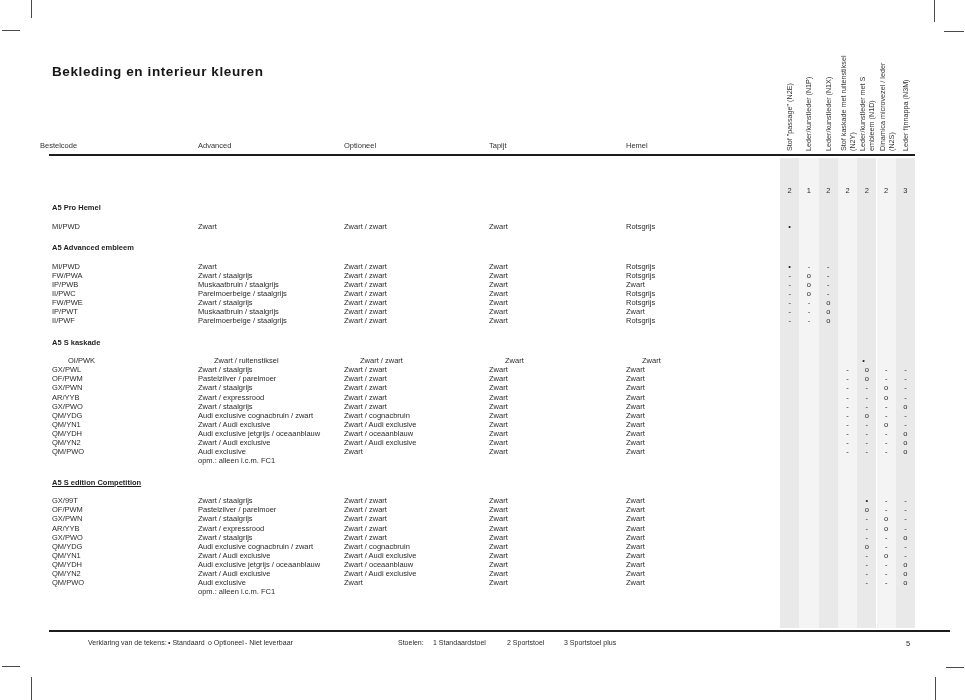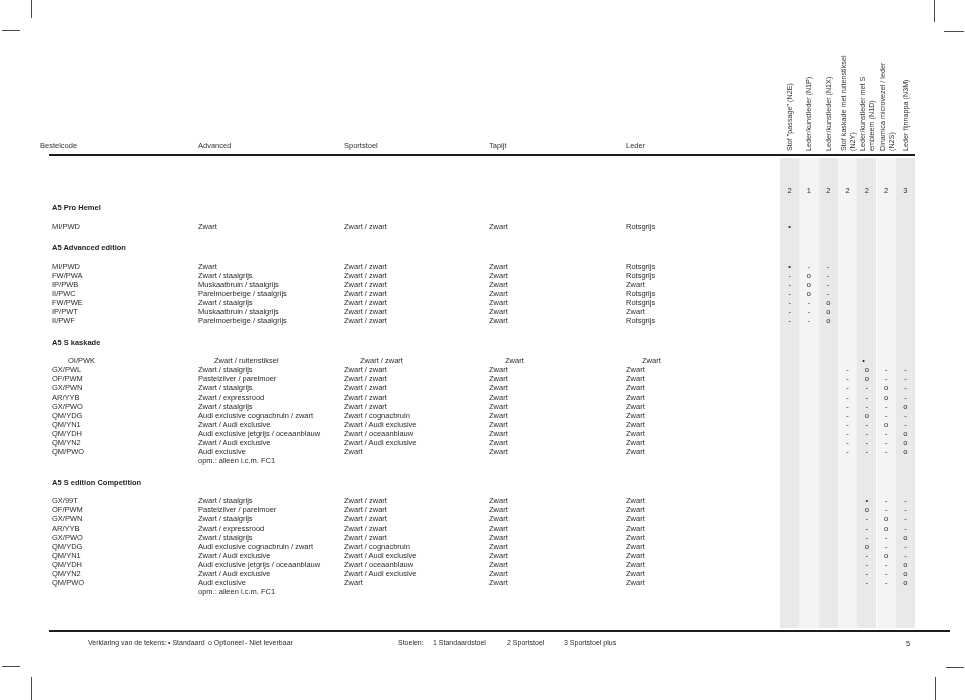--- a/index.html
+++ b/index.html
@@ -29,20 +29,21 @@
 
   <div class="crop" style="left:31px;top:0;width:1px;height:18px;"></div>
   <div class="crop" style="left:2px;top:30px;width:18px;height:1px;"></div>
   <div class="crop" style="left:934px;top:0;width:1px;height:22px;"></div>
   <div class="crop" style="left:944px;top:31px;width:20px;height:1px;"></div>
   <div class="crop" style="left:2px;top:666px;width:18px;height:1px;"></div>
   <div class="crop" style="left:31px;top:677px;width:1px;height:23px;"></div>
   <div class="crop" style="left:946px;top:667px;width:18px;height:1px;"></div>
   <div class="crop" style="left:935px;top:677px;width:1px;height:23px;"></div>
 
+  <div class="title">Bekleding en interieur kleuren</div>
 
   <div id="stripes">
       <div class="stripe" style="left: 780px; width: 19.3px; background: rgb(233, 233, 233);"></div>
       <div class="stripe" style="left: 799.3px; width: 19.3px; background: rgb(244, 244, 244);"></div>
       <div class="stripe" style="left: 818.6px; width: 19.3px; background: rgb(233, 233, 233);"></div>
       <div class="stripe" style="left: 837.9px; width: 19.3px; background: rgb(244, 244, 244);"></div>
       <div class="stripe" style="left: 857.2px; width: 19.3px; background: rgb(233, 233, 233);"></div>
       <div class="stripe" style="left: 876.5px; width: 19.3px; background: rgb(244, 244, 244);"></div>
       <div class="stripe" style="left: 895.8px; width: 19.3px; background: rgb(233, 233, 233);"></div>
     </div>
@@ -60,38 +61,38 @@
       <div class="seat" style="left: 799.3px; width: 19.3px;">1</div>
       <div class="seat" style="left: 818.6px; width: 19.3px;">2</div>
       <div class="seat" style="left: 837.9px; width: 19.3px;">2</div>
       <div class="seat" style="left: 857.2px; width: 19.3px;">2</div>
       <div class="seat" style="left: 876.5px; width: 19.3px;">2</div>
       <div class="seat" style="left: 895.8px; width: 19.3px;">3</div>
     </div>
 
   <span class="colhead" style="left:40px">Bestelcode</span>
   <span class="colhead" style="left:198px">Advanced</span>
-  <span class="colhead" style="left:344px">Sportstoel</span>
+  <span class="colhead" style="left:344px">Optioneel</span>
   <span class="colhead" style="left:489px">Tapijt</span>
-  <span class="colhead" style="left:626px">Leder</span>
+  <span class="colhead" style="left:626px">Hemel</span>
 
   <div class="rule" style="left:49px;top:154px;width:866px;height:1.5px;"></div>
   <div class="rule" style="left:49px;top:630px;width:901px;height:1.5px;"></div>
 
   <div id="tbody">
       <div class="shead" style="top: 203px;">A5 Pro Hemel</div>
       <div class="trow" style="top: 221.5px;">
         <div class="c" style="left: 52px;">MI/PWD</div>
         <div class="c" style="left: 198px;">Zwart</div>
         <div class="c" style="left: 344px;">Zwart / zwart</div>
         <div class="c" style="left: 489px;">Zwart</div>
         <div class="c" style="left: 626px;">Rotsgrijs</div>
         <div class="m" style="left: 780px; width: 19.3px;">•</div>
       </div>
-      <div class="shead" style="top: 243px;">A5 Advanced edition</div>
+      <div class="shead" style="top: 243px;">A5 Advanced embleem</div>
       <div class="trow" style="top: 261.5px;">
         <div class="c" style="left: 52px;">MI/PWD</div>
         <div class="c" style="left: 198px;">Zwart</div>
         <div class="c" style="left: 344px;">Zwart / zwart</div>
         <div class="c" style="left: 489px;">Zwart</div>
         <div class="c" style="left: 626px;">Rotsgrijs</div>
         <div class="m" style="left: 780px; width: 19.3px;">•</div>
         <div class="m" style="left: 799.3px; width: 19.3px;">-</div>
         <div class="m" style="left: 818.6px; width: 19.3px;">-</div>
       </div>
@@ -270,21 +271,21 @@
         <div class="c" style="left: 489px;">Zwart</div>
         <div class="c" style="left: 626px;">Zwart</div>
         <div class="m" style="left: 837.9px; width: 19.3px;">-</div>
         <div class="m" style="left: 857.2px; width: 19.3px;">-</div>
         <div class="m" style="left: 876.5px; width: 19.3px;">-</div>
         <div class="m" style="left: 895.8px; width: 19.3px;">o</div>
       </div>
       <div class="trow" style="top: 456.2px;">
         <div class="c" style="left: 198px;">opm.: alleen i.c.m. FC1</div>
       </div>
-      <div class="shead" style="top: 477.7px;">A5 S edition Competition</div>
+      <div class="shead" style="top: 477.7px; text-decoration: underline;">A5 S edition Competition</div>
       <div class="trow" style="top: 496.2px;">
         <div class="c" style="left: 52px;">GX/99T</div>
         <div class="c" style="left: 198px;">Zwart / staalgrijs</div>
         <div class="c" style="left: 344px;">Zwart / zwart</div>
         <div class="c" style="left: 489px;">Zwart</div>
         <div class="c" style="left: 626px;">Zwart</div>
         <div class="m" style="left: 857.2px; width: 19.3px;">•</div>
         <div class="m" style="left: 876.5px; width: 19.3px;">-</div>
         <div class="m" style="left: 895.8px; width: 19.3px;">-</div>
       </div>

